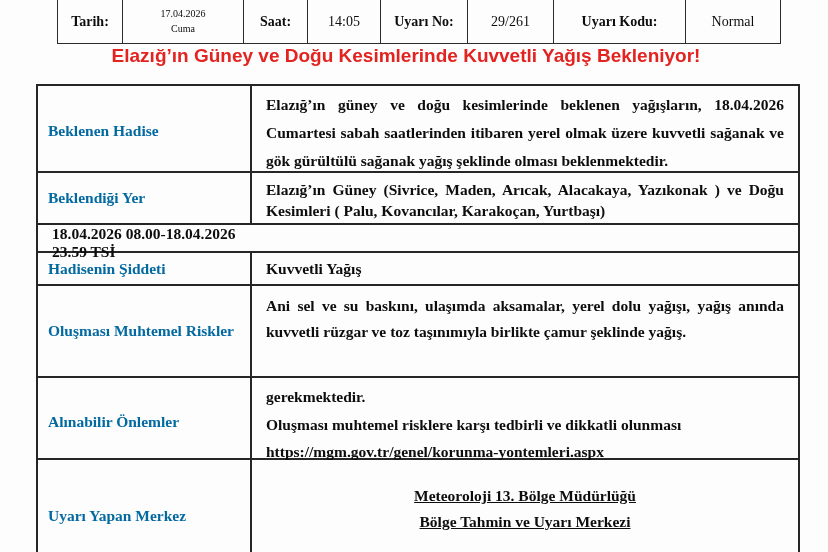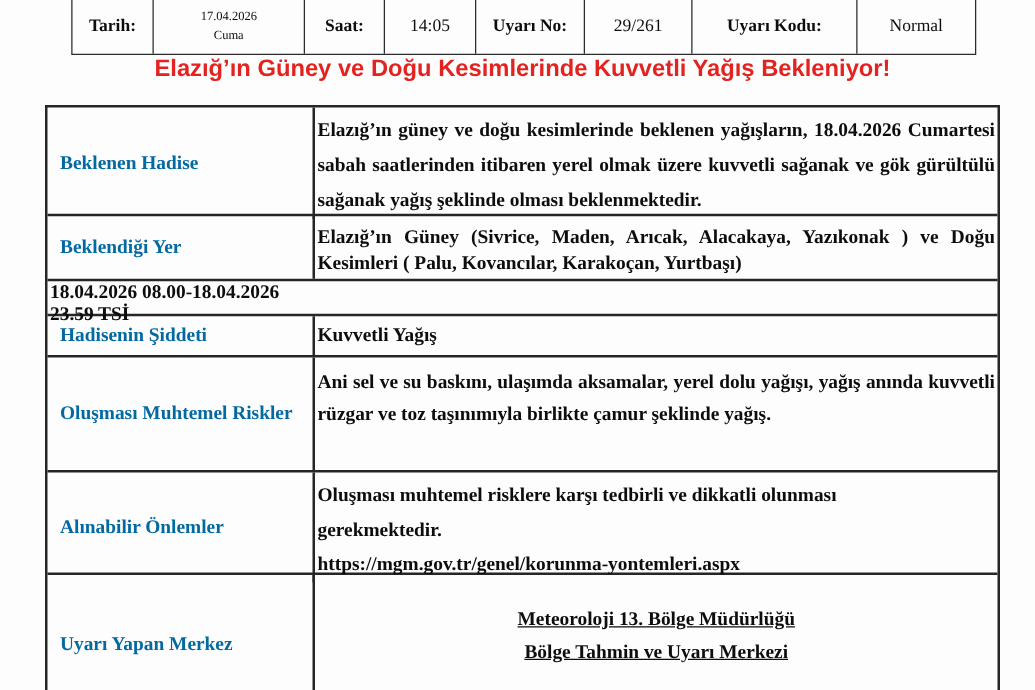--- a/index.html
+++ b/index.html
@@ -26,21 +26,21 @@
     border-left:1.6px solid #2b2b2b;
     font-size:14px; line-height:15px;
     padding:1px 2px;
   }
   .hdr-cell:first-child { border-left:none; }
   .hdr-label { font-weight:bold; }
   .hdr-date { font-size:10px; }
 
   
   .title {
-    position:absolute; top:45px; left:36px; width:764px;
+    position:absolute; top:45px; left:24px; width:764px;
     text-align:center;
     font-family:"Liberation Sans", sans-serif;
     font-weight:bold; font-size:19px;
     color:#e32320;
   }
 
   
   .warn-table {
     position:absolute; left:36px; top:84px; width:764px;
     border:2px solid #262626; border-bottom:none;
@@ -60,21 +60,21 @@
   .r6 { height:82px; }
   .r7 { height:114px; }
   .label-cell {
     border-right:2px solid #262626;
     display:flex; align-items:center;
     padding-left:10px; padding-right:6px;
     color:#0369a1; font-weight:bold; font-size:15.5px;
     line-height:18px;
   }
   .content-cell {
-    padding:0 2px;
+    padding:0 14px;
     font-weight:bold; font-size:15.5px;
   }
   .c1 { text-align:justify; line-height:28px; padding-top:5px; }
   .c2 { text-align:justify; line-height:21px; padding-top:6px; }
   .c3, .c4 { display:flex; align-items:center; }
   .c5 { text-align:justify; line-height:26px; padding-top:7px; }
   .c6 { padding-top:5px; }
   .c6 .line { line-height:27.5px; }
   .c7 { text-align:center; padding-top:23px; }
   .c7 .line { line-height:26px;text-decoration:underline; }
@@ -134,22 +134,22 @@
   </div>
 
   <div class="mrow r5">
     <div class="label-cell">Oluşması Muhtemel Riskler</div>
     <div class="content-cell c5">Ani sel ve su baskını, ulaşımda aksamalar, yerel dolu yağışı, yağış anında kuvvetli rüzgar ve toz taşınımıyla birlikte çamur şeklinde yağış.</div>
   </div>
 
   <div class="mrow r6">
     <div class="label-cell">Alınabilir Önlemler</div>
     <div class="content-cell c6">
+      <div class="line">gerekmektedir.</div>
       <div class="line">Oluşması muhtemel risklere karşı tedbirli ve dikkatli olunması</div>
-      <div class="line">gerekmektedir.</div>
       <div class="line">https://mgm.gov.tr/genel/korunma-yontemleri.aspx</div>
     </div>
   </div>
 
   <div class="mrow r7">
     <div class="label-cell">Uyarı Yapan Merkez</div>
     <div class="content-cell c7">
       <div class="line">Meteoroloji 13. Bölge Müdürlüğü</div>
       <div class="line">Bölge Tahmin ve Uyarı Merkezi</div>
     </div>

